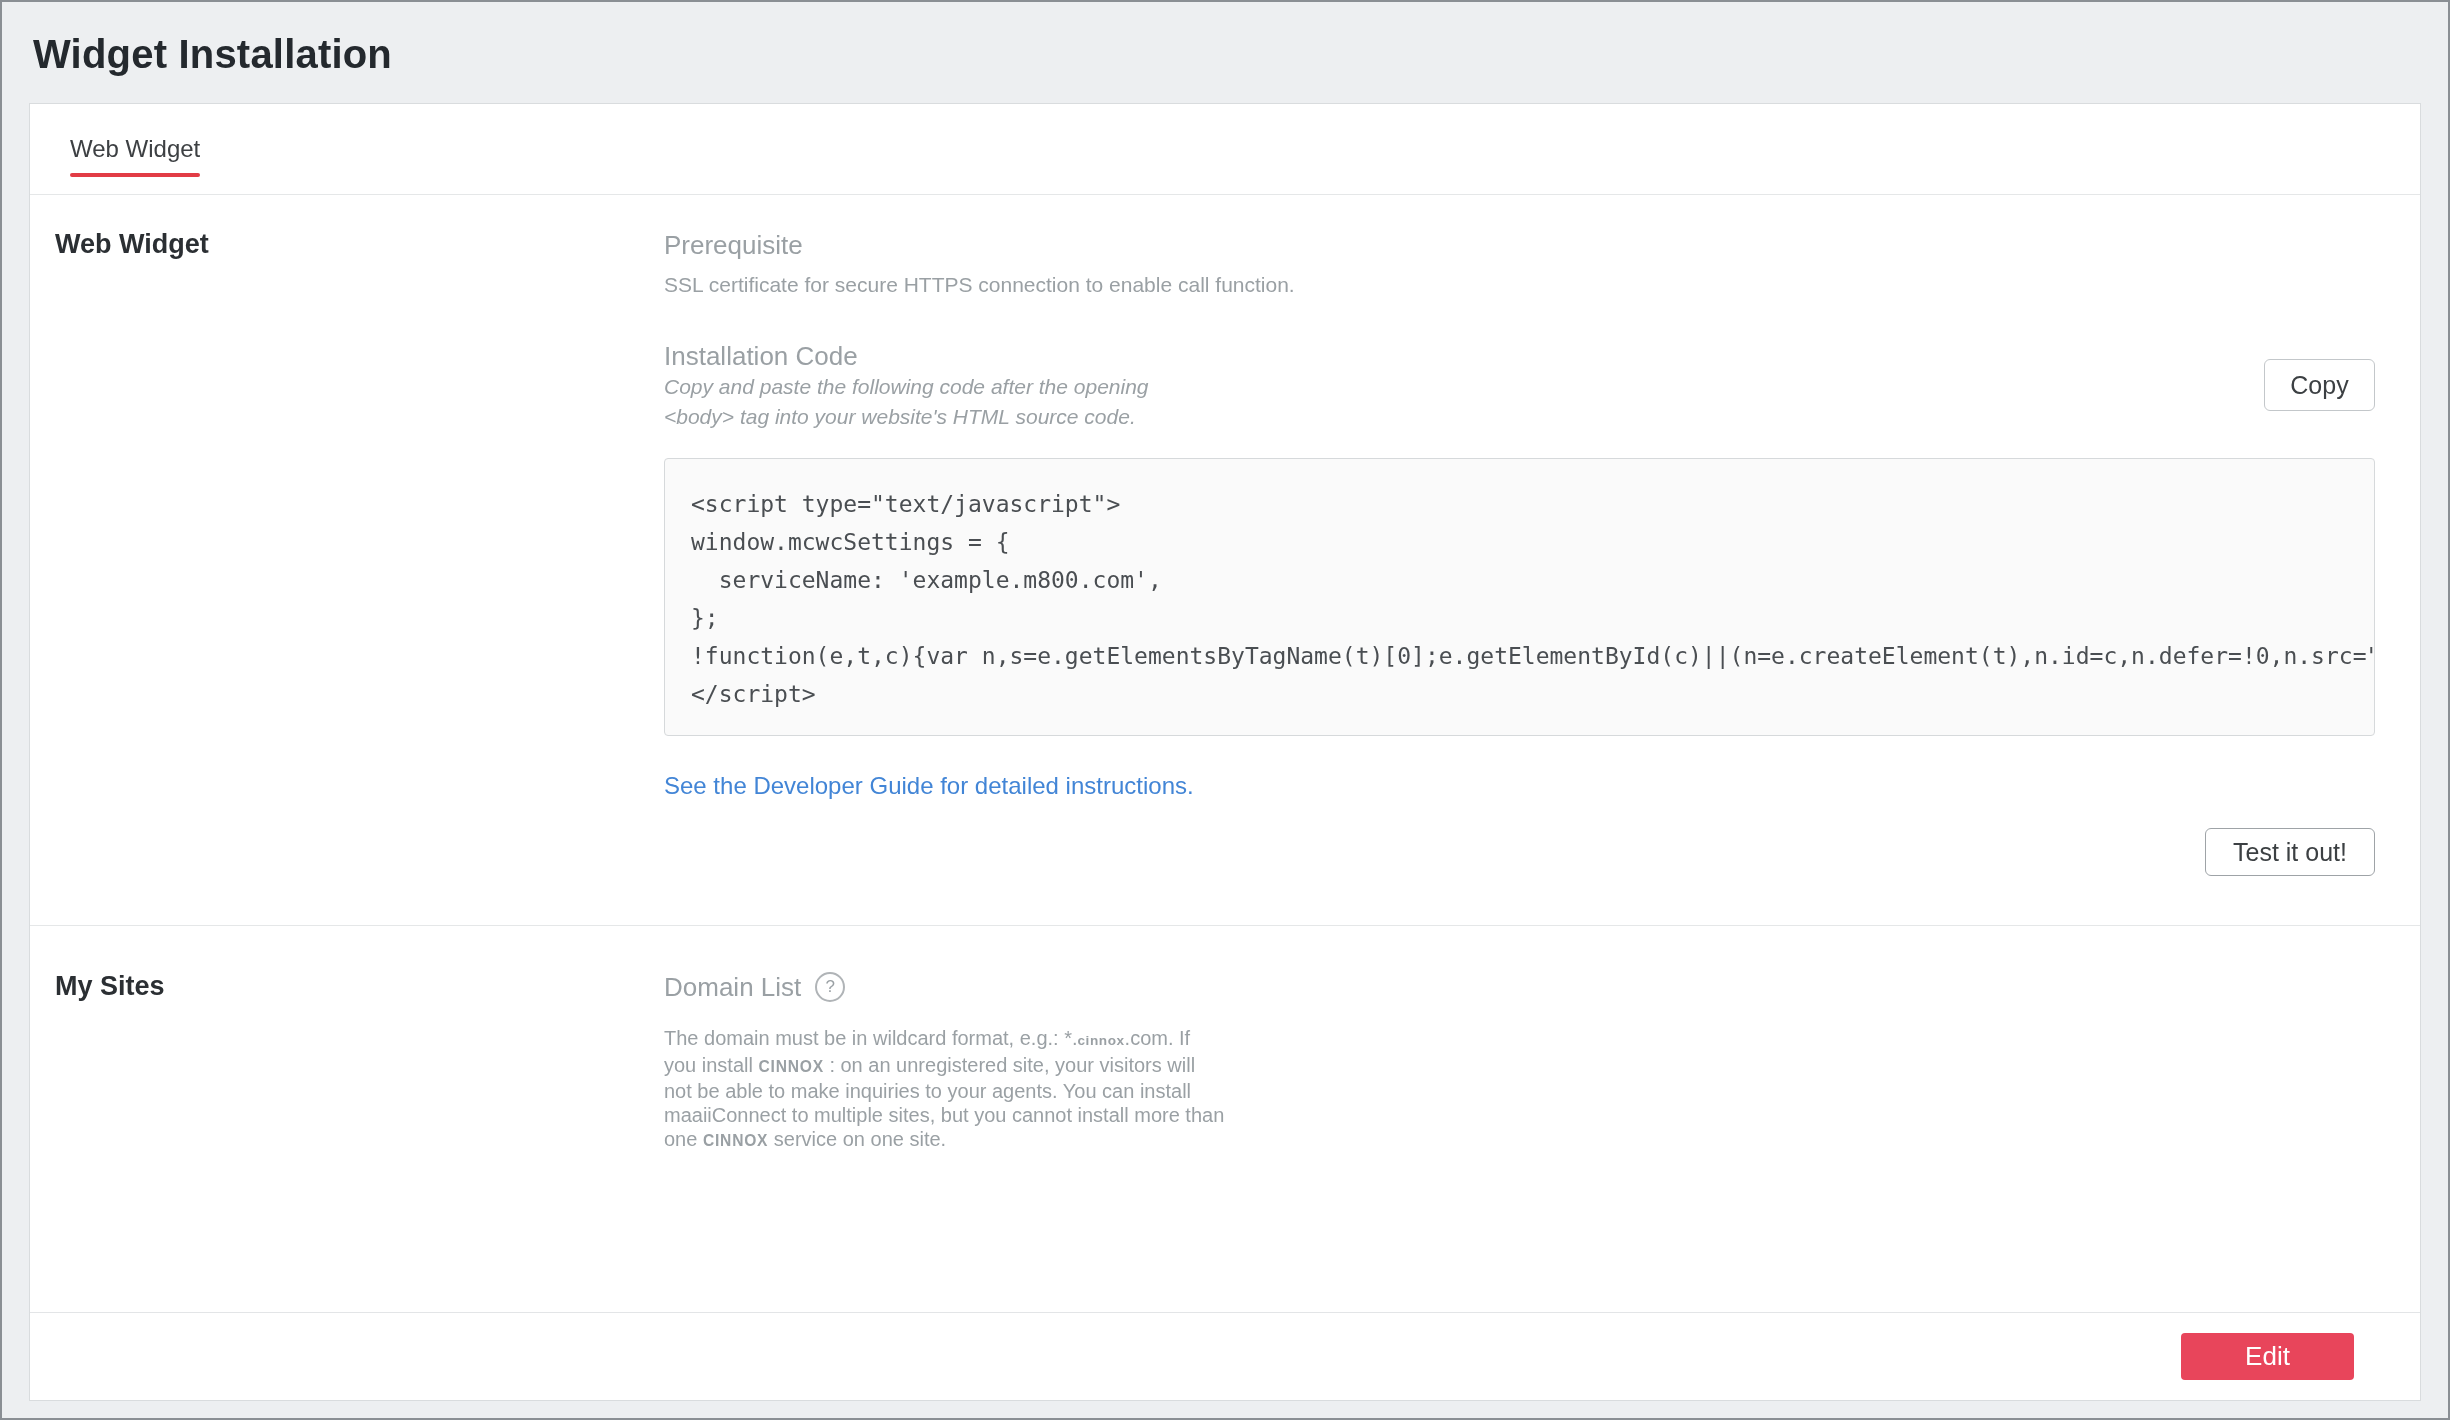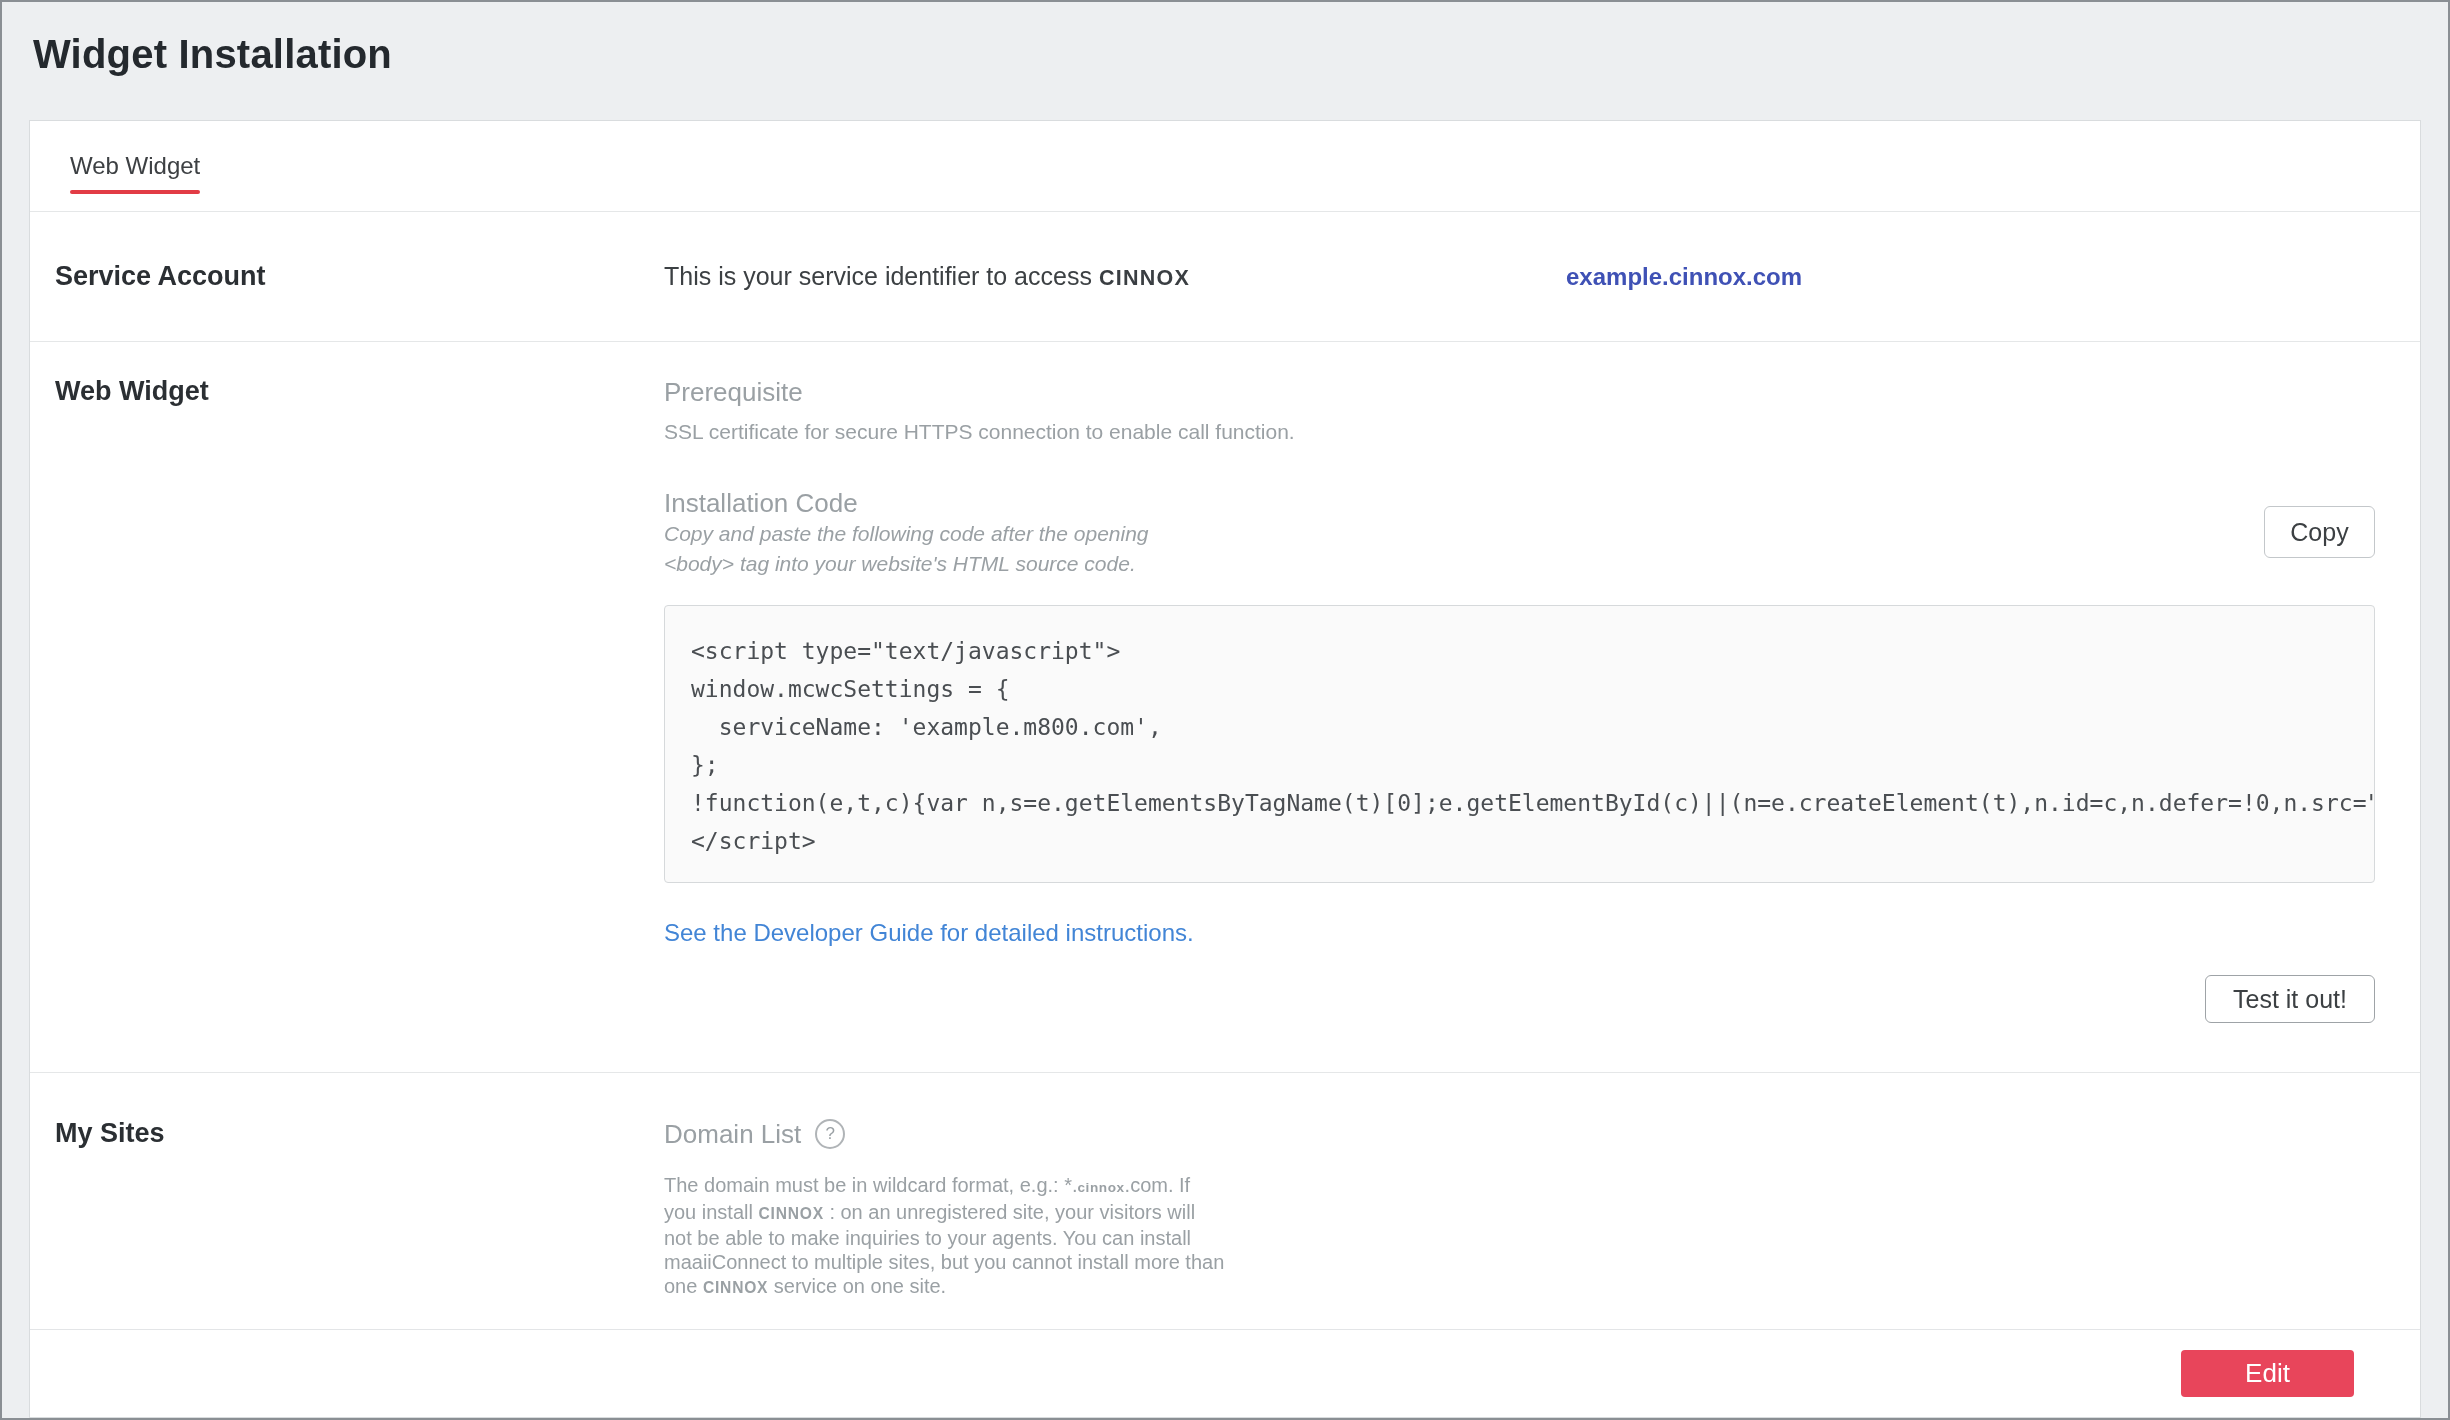--- a/index.html
+++ b/index.html
@@ -11,21 +11,21 @@
     width: 2450px;
     height: 1420px;
     background: #edeff1;
     border: 2px solid #8a8f94;
     overflow: hidden;
   }
   .page-title {
     font-size: 40px;
     font-weight: 700;
     color: #24292e;
-    padding: 30px 31px 43px 31px;
+    padding: 30px 31px 26px 31px;
     letter-spacing: 0.2px;
   }
   .card {
     background: #ffffff;
     border: 1px solid #d9dcde;
     margin: 0 27px;
     height: 1298px;
     display: flex;
     flex-direction: column;
   }
@@ -241,27 +241,20 @@
 <div class="viewport">
 
   <h1 class="page-title">Widget Installation</h1>
 
   <div class="card">
 
     <div class="tabbar">
       <div class="tab active">Web Widget</div>
     </div>
 
-    <div class="row row-service">
-      <div class="col-label">Service Account</div>
-      <div class="col-main">
-        <span class="service-desc"><span>This is your service identifier to access </span><span class="brand">CINNOX</span></span>
-      </div>
-      <a class="service-link">example.cinnox.com</a>
-    </div>
 
     <div class="row row-webwidget">
       <div class="col-label">Web Widget</div>
       <div class="col-main">
 
         <div class="sec-title">Prerequisite</div>
         <div class="sec-desc">SSL certificate for secure HTTPS connection to enable call function.</div>
 
         <div class="sec-title mt-40">Installation Code</div>
         <button class="btn copy-btn">Copy</button>

